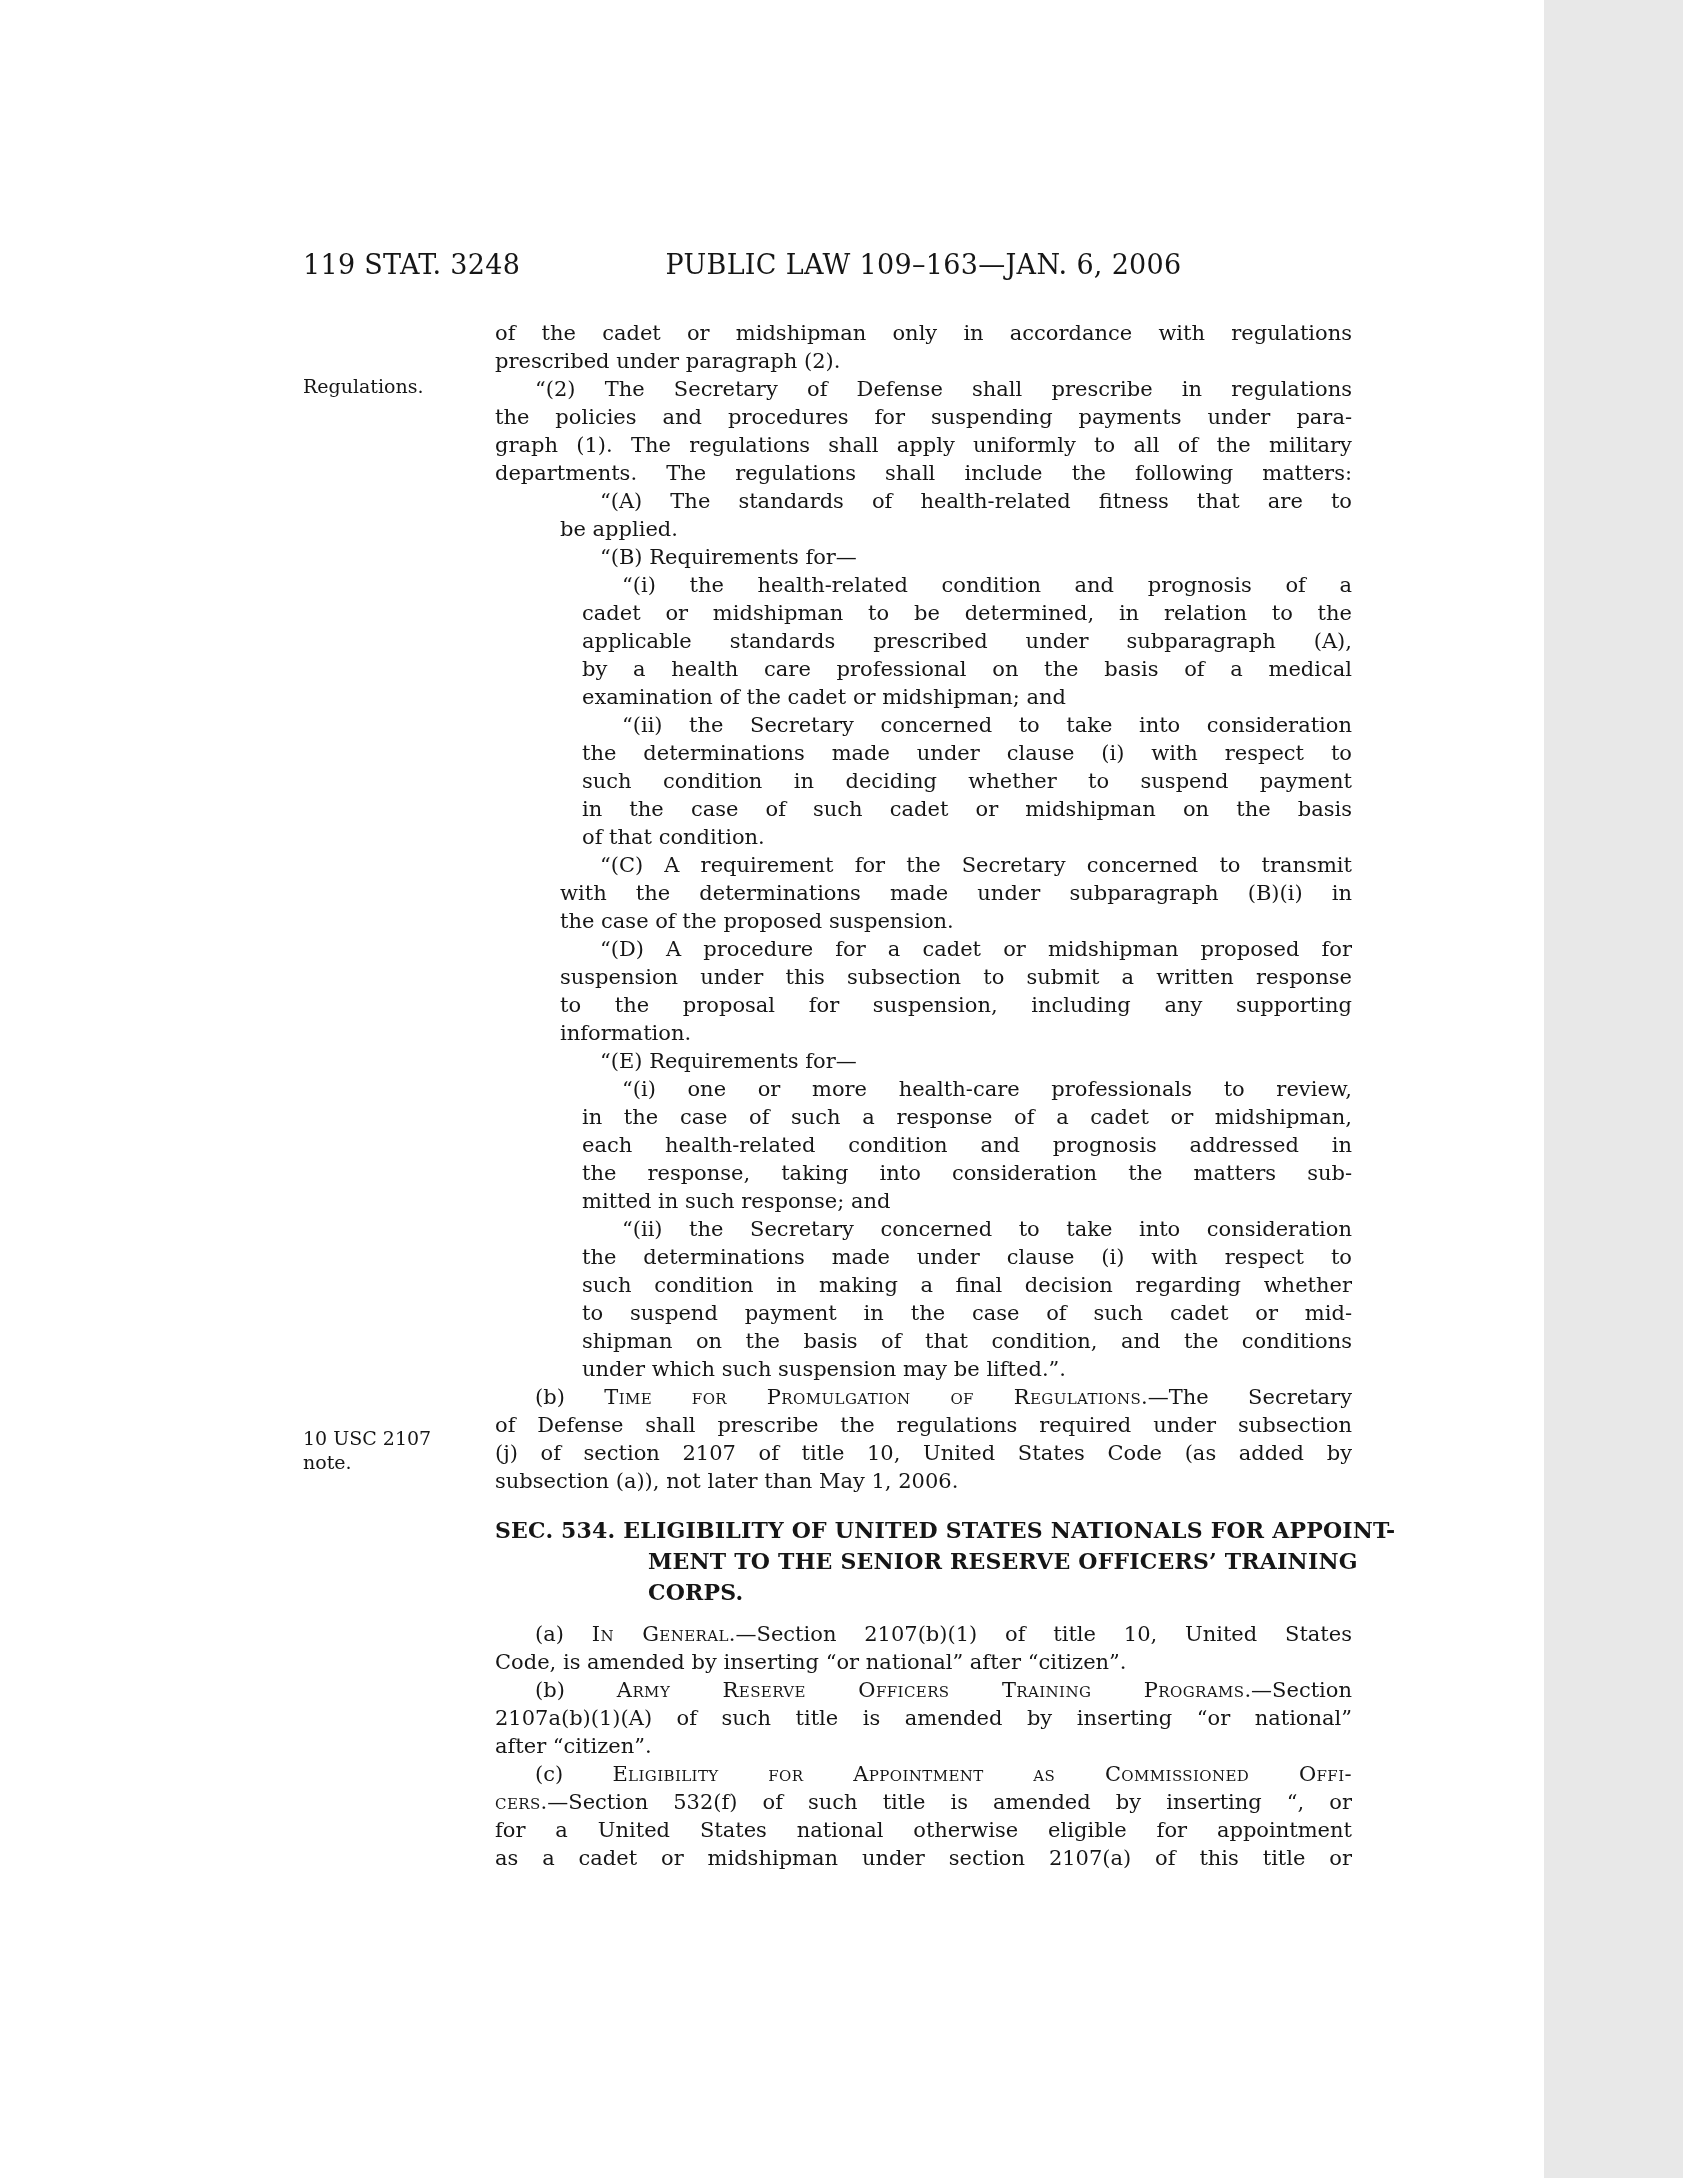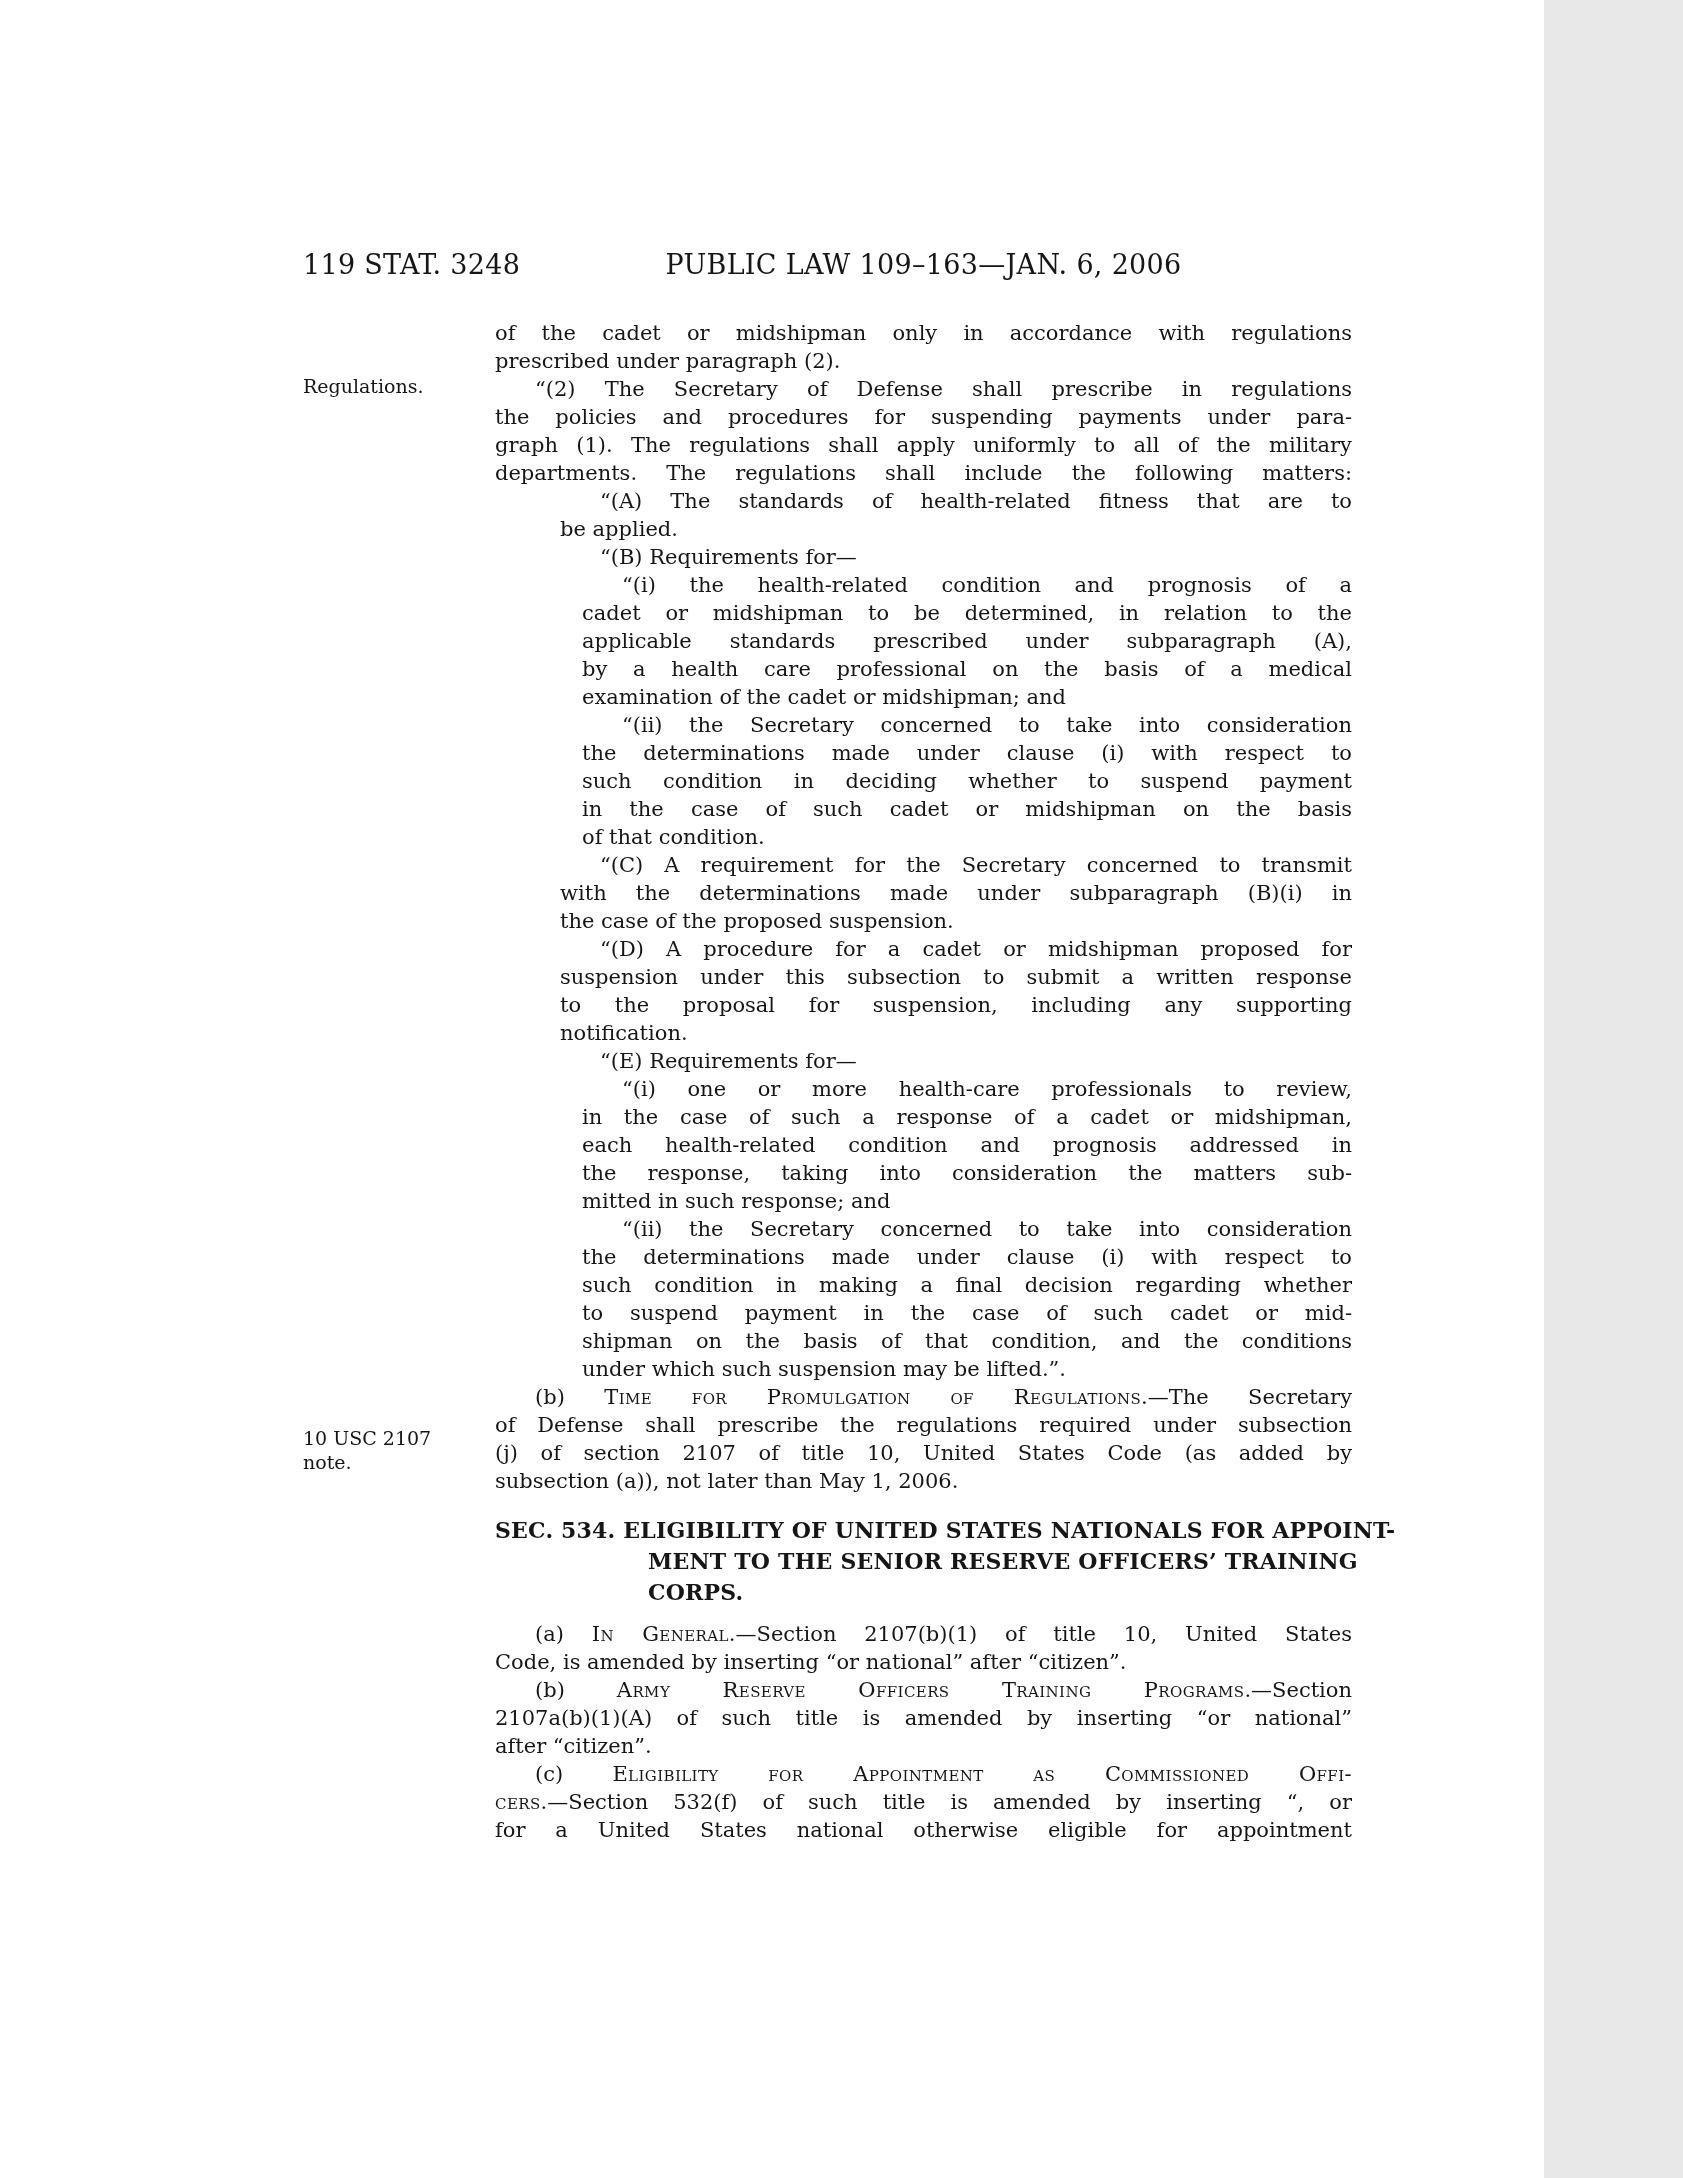--- a/index.html
+++ b/index.html
@@ -75,21 +75,21 @@
       <div class="text-line ind-l2c just"><span>the determinations made under clause (i) with respect to</span></div>
       <div class="text-line ind-l2c just"><span>such condition in deciding whether to suspend payment</span></div>
       <div class="text-line ind-l2c just"><span>in the case of such cadet or midshipman on the basis</span></div>
       <div class="text-line ind-l2c"><span>of that condition.</span></div>
       <div class="text-line ind-l1f just"><span>“(C) A requirement for the Secretary concerned to transmit</span></div>
       <div class="text-line ind-l1c just"><span>with the determinations made under subparagraph (B)(i) in</span></div>
       <div class="text-line ind-l1c"><span>the case of the proposed suspension.</span></div>
       <div class="text-line ind-l1f just"><span>“(D) A procedure for a cadet or midshipman proposed for</span></div>
       <div class="text-line ind-l1c just"><span>suspension under this subsection to submit a written response</span></div>
       <div class="text-line ind-l1c just"><span>to the proposal for suspension, including any supporting</span></div>
-      <div class="text-line ind-l1c"><span>notification.</span></div>
+      <div class="text-line ind-l1c"><span>information.</span></div>
       <div class="text-line ind-l1f"><span>“(E) Requirements for—</span></div>
       <div class="text-line ind-l2f just"><span>“(i) one or more health-care professionals to review,</span></div>
       <div class="text-line ind-l2c just"><span>in the case of such a response of a cadet or midshipman,</span></div>
       <div class="text-line ind-l2c just"><span>each health-related condition and prognosis addressed in</span></div>
       <div class="text-line ind-l2c just"><span>the response, taking into consideration the matters sub-</span></div>
       <div class="text-line ind-l2c"><span>mitted in such response; and</span></div>
       <div class="text-line ind-l2f just"><span>“(ii) the Secretary concerned to take into consideration</span></div>
       <div class="text-line ind-l2c just"><span>the determinations made under clause (i) with respect to</span></div>
       <div class="text-line ind-l2c just"><span>such condition in making a final decision regarding whether</span></div>
       <div class="text-line ind-l2c just"><span>to suspend payment in the case of such cadet or mid-</span></div>
@@ -103,16 +103,17 @@
       <div class="text-line ind-h2 head"><span>MENT TO THE SENIOR RESERVE OFFICERS’ TRAINING</span></div>
       <div class="text-line ind-h2 head"><span>CORPS.</span></div>
       <div class="text-line ind-l0f just" style="margin-top: 12px;"><span>(a) </span><span class="sc">In General</span><span>.—Section 2107(b)(1) of title 10, United States</span></div>
       <div class="text-line ind-l0c"><span>Code, is amended by inserting “or national” after “citizen”.</span></div>
       <div class="text-line ind-l0f just"><span>(b) </span><span class="sc">Army Reserve Officers Training Programs</span><span>.—Section</span></div>
       <div class="text-line ind-l0c just"><span>2107a(b)(1)(A) of such title is amended by inserting “or national”</span></div>
       <div class="text-line ind-l0c"><span>after “citizen”.</span></div>
       <div class="text-line ind-l0f just"><span>(c) </span><span class="sc">Eligibility for Appointment as Commissioned Offi-</span></div>
       <div class="text-line ind-l0c just"><span class="sc">cers</span><span>.—Section 532(f) of such title is amended by inserting “, or</span></div>
       <div class="text-line ind-l0c just"><span>for a United States national otherwise eligible for appointment</span></div>
+      <div class="text-line ind-l0c just"><span>as a cadet or midshipman under section 2107(a) of this title or</span></div>
     </div>
 
 </div>
 
 
 </body></html>

